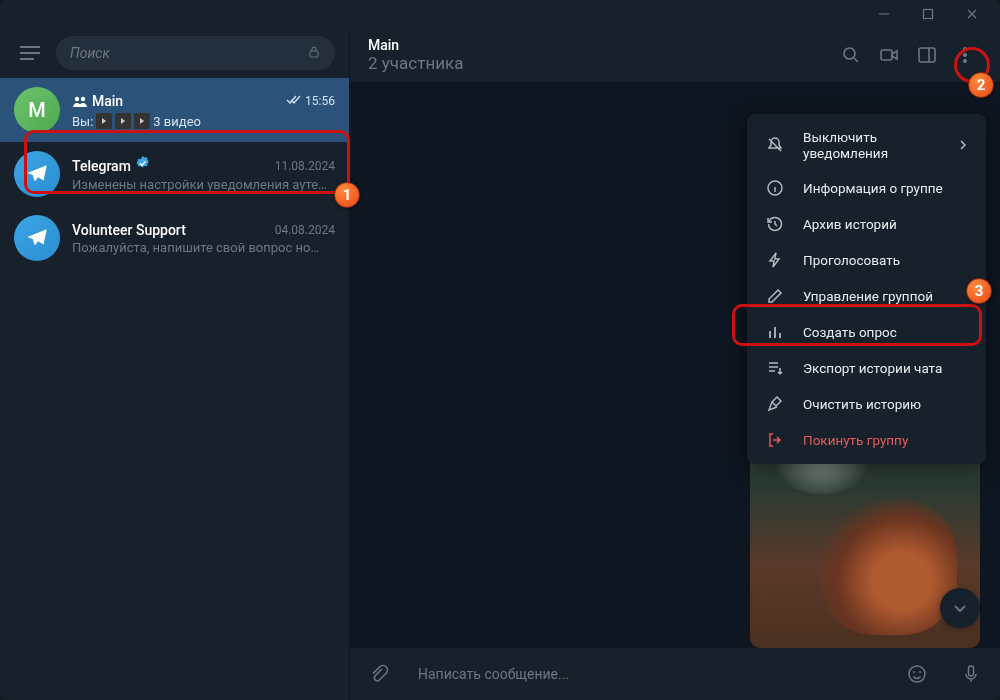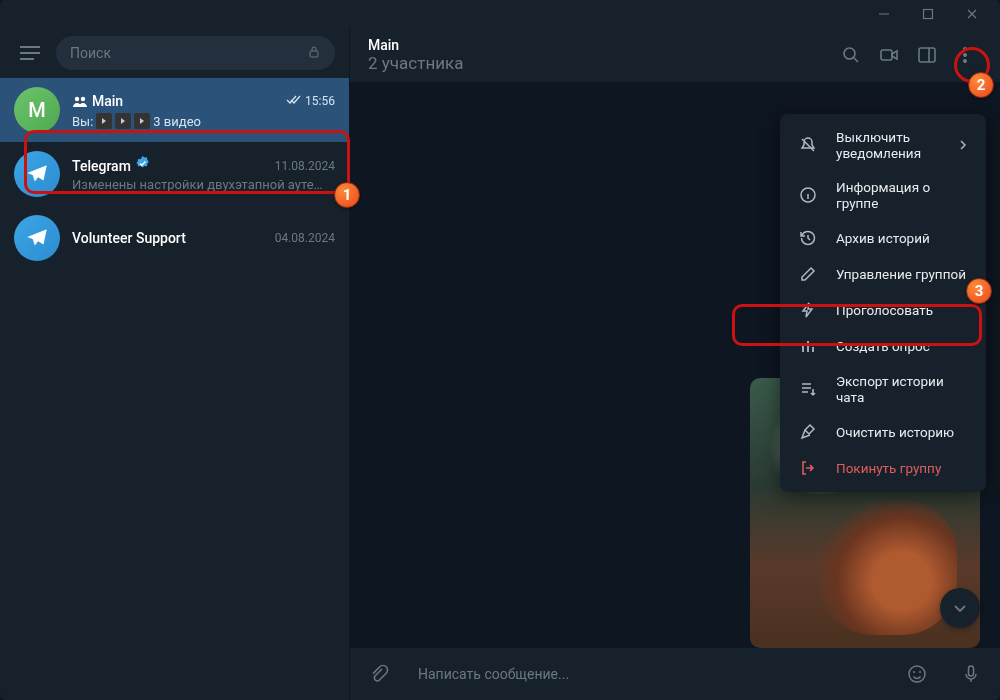--- a/index.html
+++ b/index.html
@@ -3,21 +3,21 @@
 <meta charset="utf-8">
 <style>
 * { margin: 0; padding: 0; box-sizing: border-box; font-family: -apple-system, BlinkMacSystemFont, "Segoe UI", Roboto, sans-serif; }
 body { background: #0e1621; color: #fff; width: 1000px; height: 700px; overflow: hidden; position: relative; }
 .window { width: 1000px; height: 700px; background: #17212b; display: flex; flex-direction: column; border-radius: 6px; overflow: hidden; }
 .titlebar { height: 28px; background: #17212b; display: flex; justify-content: flex-end; align-items: center; padding-right: 8px; gap: 4px; }
 .tb-btn { width: 40px; height: 28px; display: flex; align-items: center; justify-content: center; cursor: pointer; }
 .tb-btn svg { stroke: #6b7883; fill: none; }
 .body { flex: 1; display: flex; min-height: 0; }
 .sidebar { width: 350px; background: #17212b; display: flex; flex-direction: column; border-right: 1px solid #0e1621; }
-.sidebar-top { display: flex; align-items: center; padding: 8px 14px; gap: 10px; }
+.sidebar-top { display: flex; align-items: center; padding: 8px 14px; gap: 10px; font-style: italic; }
 .hamburger { width: 32px; height: 32px; display: flex; align-items: center; justify-content: center; cursor: pointer; }
 .search { flex: 1; background: #242f3d; border-radius: 18px; height: 34px; display: flex; align-items: center; padding: 0 14px; color: #6b7883; font-size: 14px; }
 .search .lock { margin-left: auto; }
 .archive-header { padding: 10px 18px 8px; color: #dde4ec; font-size: 14px; font-weight: 500; }
 .chat-list { flex: 1; overflow: hidden; }
 .chat-item { display: flex; align-items: center; padding: 9px 14px; gap: 12px; cursor: pointer; position: relative; }
 .chat-item.selected { background: #2b5278; }
 .avatar { width: 46px; height: 46px; border-radius: 50%; display: flex; align-items: center; justify-content: center; font-size: 20px; font-weight: 500; color: #fff; flex-shrink: 0; }
 .av-green { background: linear-gradient(135deg, #6cc36c, #4fa84f); }
 .av-blue { background: linear-gradient(135deg, #3ca5e5, #2b8dd1); border-radius: 50%; display:flex;align-items:center;justify-content:center; }
@@ -41,21 +41,21 @@
 .hicon { width: 34px; height: 34px; display: flex; align-items: center; justify-content: center; cursor: pointer; border-radius: 50%; }
 .hicon svg { stroke: #6b7883; fill: none; }
 .chat-area { flex: 1; position: relative; overflow: hidden; }
 .scroll-down { position: absolute; right: 20px; bottom: 20px; width: 40px; height: 40px; border-radius: 50%; background: #17212b; display: flex; align-items: center; justify-content: center; cursor: pointer; box-shadow: 0 2px 6px rgba(0,0,0,0.3); }
 .image-msg { position: absolute; right: 20px; bottom: 0; width: 230px; height: 270px; border-radius: 10px; overflow: hidden; background: linear-gradient(180deg,#3a5a4a 0%,#2a3a32 40%,#5a3a2a 70%,#4a3020 100%); }
 .image-msg::before { content:""; position:absolute; top:8%; left:6%; width:50%; height:35%; background: radial-gradient(circle,#d8e8e0 20%,transparent 70%); opacity:0.5; border-radius:50%; }
 .image-msg::after { content:""; position:absolute; bottom:5%; right:10%; width:60%; height:50%; background: radial-gradient(ellipse at 60% 60%,#b05a30 25%,#6a3520 55%,transparent 75%); border-radius:40%; }
 .composer { height: 52px; background: #17212b; display: flex; align-items: center; padding: 0 14px; gap: 24px; justify-content: flex-end; }
 .comp-icon { width: 30px; height: 30px; display: flex; align-items: center; justify-content: center; cursor: pointer; }
 .comp-input { flex: 1; color: #6b7883; font-size: 14px; }
-.menu { position: absolute; top: 86px; right: 14px; width: 206px; background: #17212b; border-radius: 8px; box-shadow: 0 4px 20px rgba(0,0,0,0.5); padding: 6px 0; z-index: 10; }
+.menu { position: absolute; top: 86px; right: 14px; width: 239px; background: #17212b; border-radius: 8px; box-shadow: 0 4px 20px rgba(0,0,0,0.5); padding: 6px 0; z-index: 10; }
 .menu-item { display: flex; align-items: center; padding: 9px 18px; gap: 18px; cursor: pointer; font-size: 13.5px; color: #e8ecef; }
 .menu-item.danger { color: #e15c5c; }
 .menu-icon { width: 20px; display: flex; align-items: center; justify-content: center; flex-shrink:0; }
 .menu-icon svg { stroke: #aeb9c4; fill: none; }
 .menu-item.danger .menu-icon svg { stroke: #e15c5c; }
 .menu-arrow { margin-left: auto; }
 .callout { position: absolute; border: 3px solid #cc1111; border-radius: 10px; pointer-events: none; z-index: 20; }
 .callout-1 { top: 130px; left: 24px; width: 326px; height: 64px; }
 .callout-2 { top: 47px; right: 10px; width: 36px; height: 36px; border-radius: 50%; }
 .callout-3 { top: 304px; right: 18px; width: 250px; height: 42px; }
@@ -138,34 +138,35 @@
           </div>
           <div class="chat-content">
             <div class="chat-row1">
               <span class="chat-name">Telegram</span>
               <span><svg width="15" height="15" viewBox="0 0 15 15">
                     <path d="M7.5 0l2 1.5 2.5-.3.3 2.5 1.5 2-1.5 2-.3 2.5-2.5-.3-2 1.5-2-1.5-2.5.3-.3-2.5L1.2 7.5l1.5-2 .3-2.5 2.5.3z" fill="#3ca5e5"></path>
                     <path d="M5 7.5l1.8 1.8L10.5 5.5" stroke="#fff" stroke-width="1.4" fill="none"></path>
                   </svg></span>
               <span class="chat-time">11.08.2024</span>
             </div>
-            <div class="chat-preview">Изменены настройки двухэтапной ауте…</div>
+            <div class="chat-preview">Изменены настройки уведомления ауте…</div>
           </div>
         </div>
         <div class="chat-item">
           <div class="avatar av-blue">
             <svg width="26" height="26" viewBox="0 0 24 24">
                 <path d="M21 4L3 11l5 2 2 6 3-4 5 3 3-14z" fill="#fff"></path>
               </svg>
           </div>
           <div class="chat-content">
             <div class="chat-row1">
               <span class="chat-name">Volunteer Support</span>
               <span class="chat-time">04.08.2024</span>
             </div>
+            <div class="chat-preview">Пожалуйста, напишите свой вопрос но…</div>
           </div>
         </div>
       </div>
     </div>
     <div class="main">
       <div class="header">
         <div class="header-info">
           <div class="header-title">Main</div>
           <div class="header-sub">2 участника</div>
         </div>
@@ -253,32 +254,32 @@
           <span class="menu-icon">
               <svg width="18" height="18" viewBox="0 0 18 18">
                 <path d="M2.5 9a6.5 6.5 0 106.5-6.5 6.5 6.5 0 00-6 4M2 3v4h4M9 6v3l2 2" stroke-width="1.5"></path>
               </svg>
             </span>
           <span>Архив историй</span>
         </div>
         <div class="menu-item">
           <span class="menu-icon">
               <svg width="18" height="18" viewBox="0 0 18 18">
+                <path d="M10 2L4 10h4l-1 6 6-8h-4l1-6z" stroke-width="1.5"></path>
+              </svg>
+            </span>
+          <span>Проголосовать</span>
+        </div>
+        <div class="menu-item">
+          <span class="menu-icon">
+              <svg width="18" height="18" viewBox="0 0 18 18">
                 <path d="M12 3l3 3-9 9H3v-3l9-9z" stroke-width="1.5"></path>
               </svg>
             </span>
           <span>Управление группой</span>
-        </div>
-        <div class="menu-item">
-          <span class="menu-icon">
-              <svg width="18" height="18" viewBox="0 0 18 18">
-                <path d="M10 2L4 10h4l-1 6 6-8h-4l1-6z" stroke-width="1.5"></path>
-              </svg>
-            </span>
-          <span>Проголосовать</span>
         </div>
         <div class="menu-item">
           <span class="menu-icon">
               <svg width="18" height="18" viewBox="0 0 18 18">
                 <path d="M4 15V8M9 15V4M14 15v-5" stroke-width="1.8"></path>
               </svg>
             </span>
           <span>Создать опрос</span>
         </div>
         <div class="menu-item">

